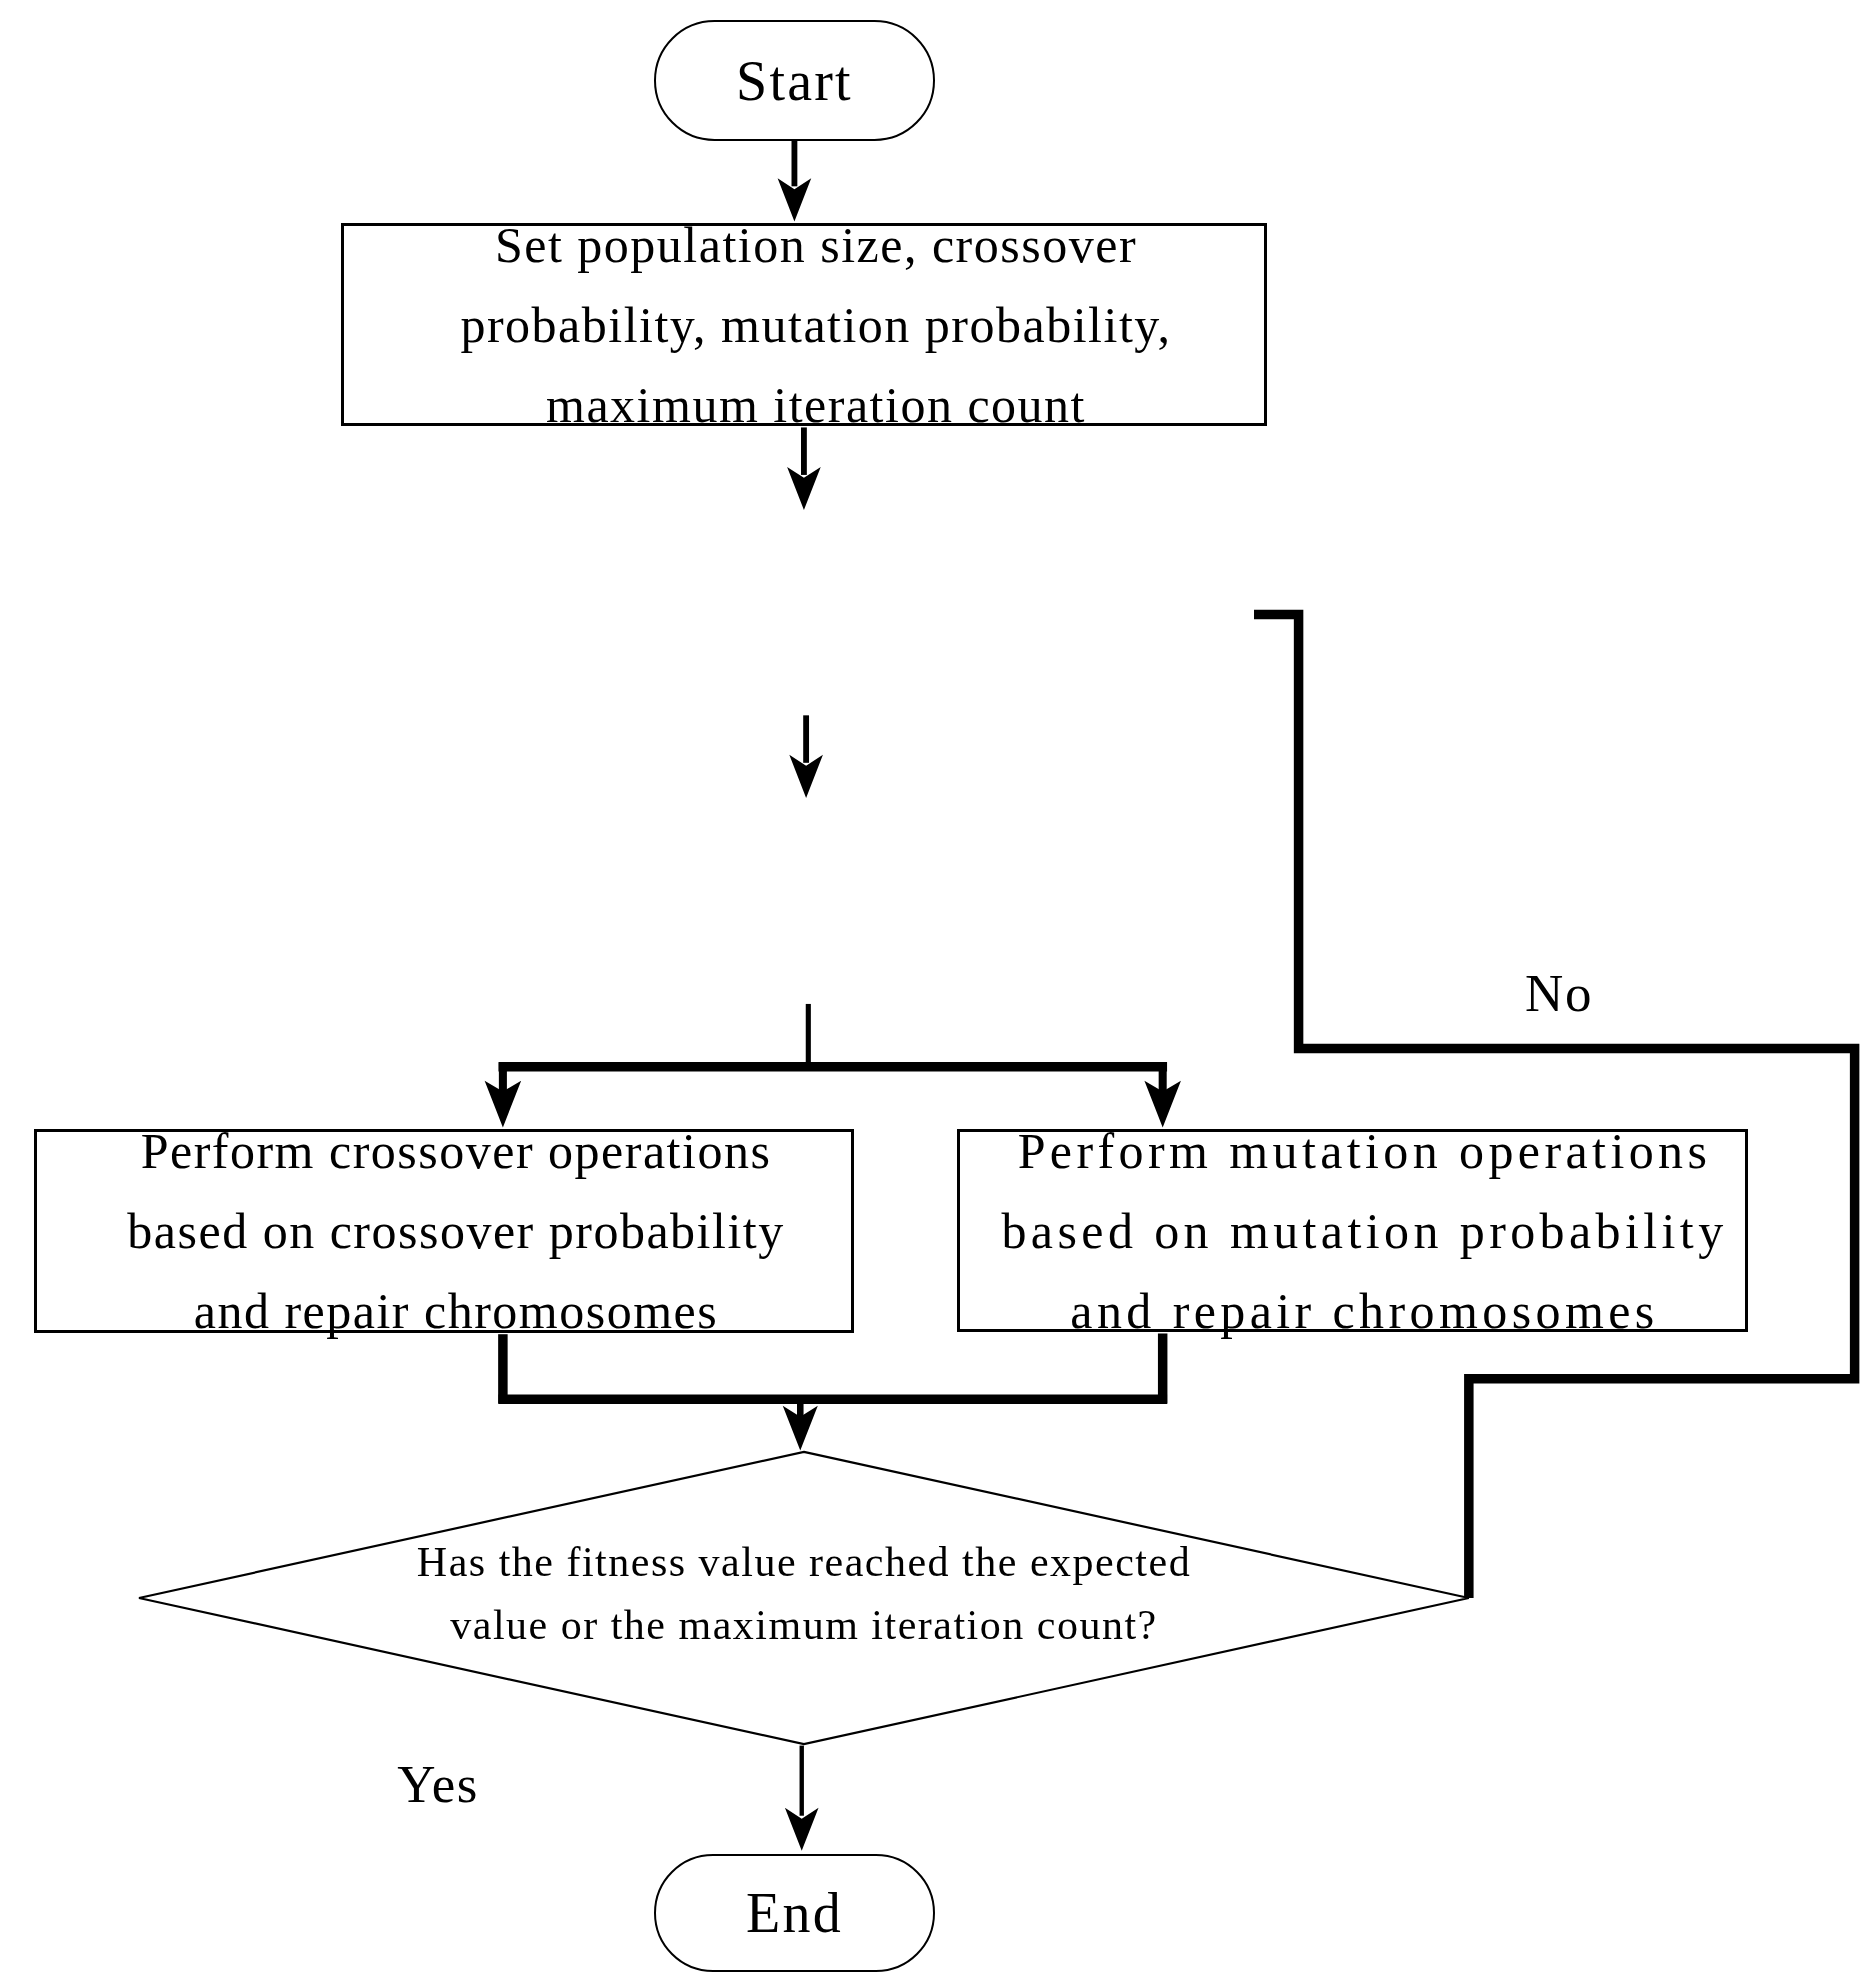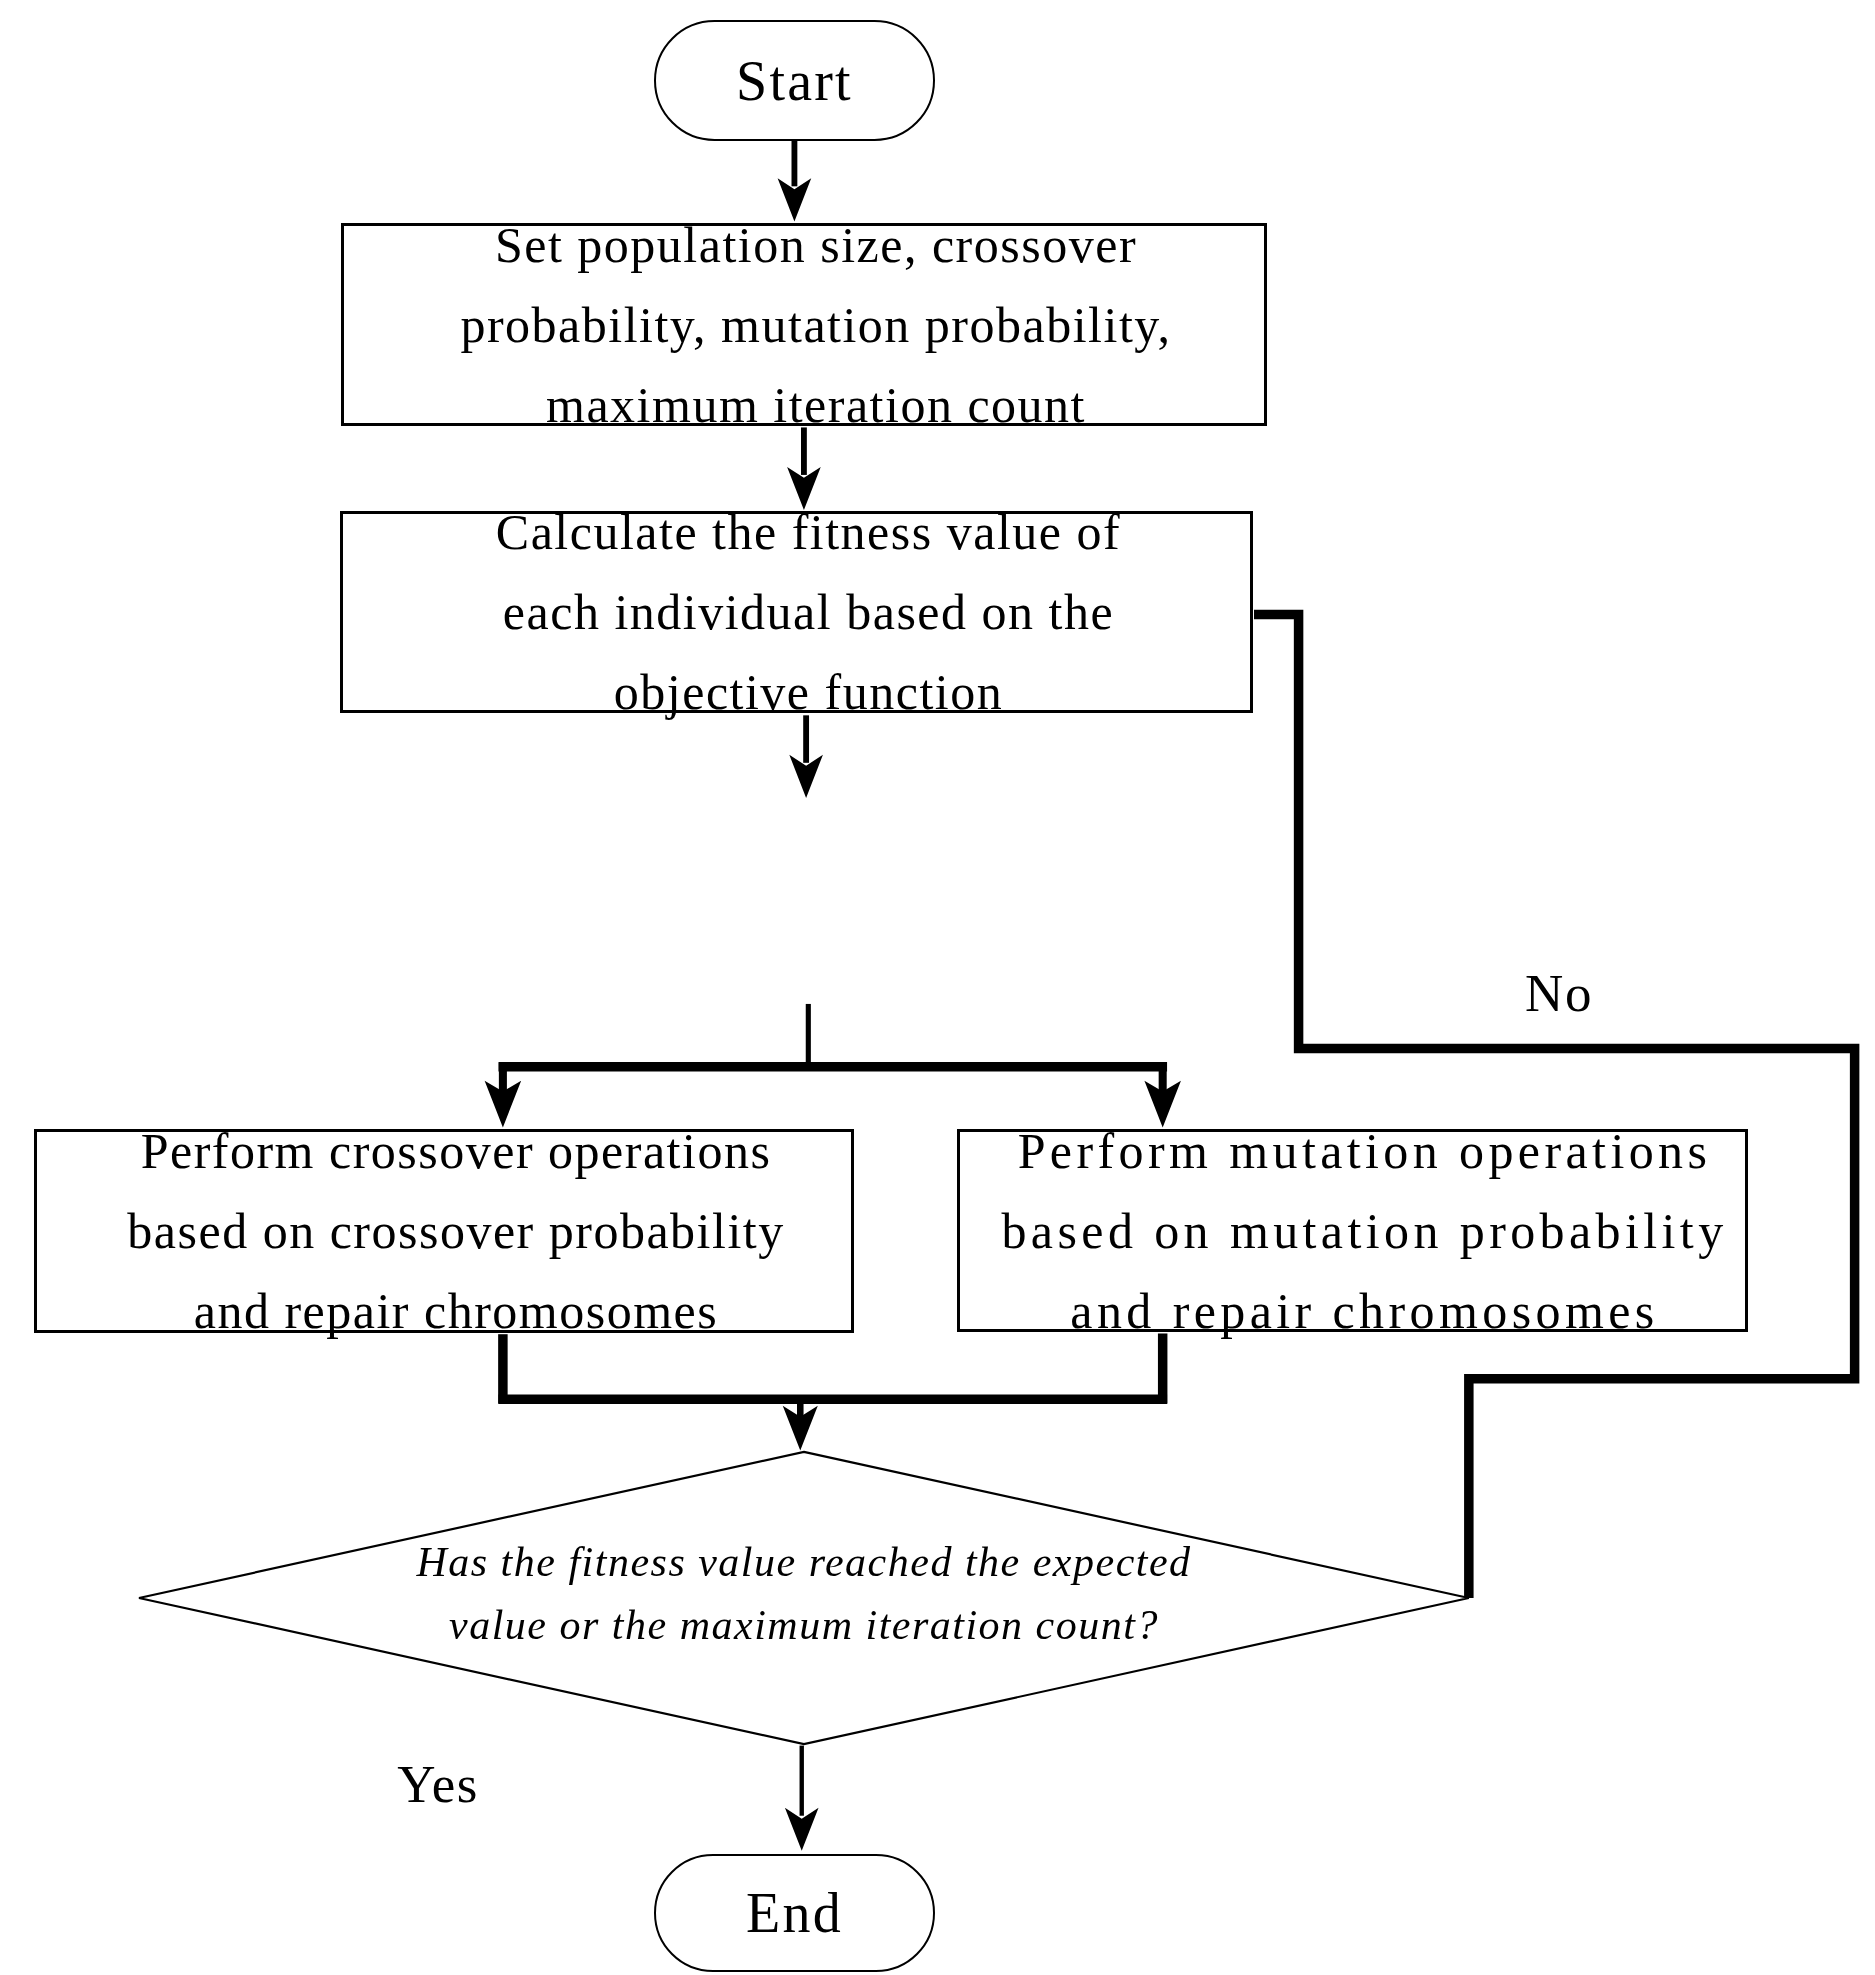--- a/index.html
+++ b/index.html
@@ -32,21 +32,20 @@
     font-size:56px;
     letter-spacing:2.2px;
   }
   .decision-text{
     position:absolute;
     text-align:center;
     font-size:42px;
     line-height:1.5;
     letter-spacing:1.5px;
     background:transparent;
-    font-style:italic;
   }
   .wide-spacing{letter-spacing:4.4px;}
   .edge-label{
     position:absolute;
     font-size:53px;
     letter-spacing:1.5px;
     text-align:center;
   }
   .pre{white-space:pre-line;}
 </style>
@@ -91,23 +90,20 @@
   </svg>
 
   <div class="node terminator" style="left:654px;top:20px;width:281px;height:121px;">
     <span>Start</span>
   </div>
 
   <div class="node process pre" style="left:341px;top:223px;width:926px;height:203px;">Set population size, crossover
 probability, mutation probability,
 maximum iteration count</div>
 
-  <div class="node process pre" style="left:340px;top:511px;width:913px;height:202px;">Calculate the fitness value of
-each individual based on the
-objective function</div>
 
 
   <div class="node process pre" style="left:26px;top:1129px;width:820px;height:204px;margin-left:8px;">Perform crossover operations
 based on crossover probability
 and repair chromosomes</div>
 
   <div class="node process pre wide-spacing" style="left:957px;top:1129px;width:791px;height:203px;">Perform mutation operations
 based on mutation probability
 and repair chromosomes</div>
 

